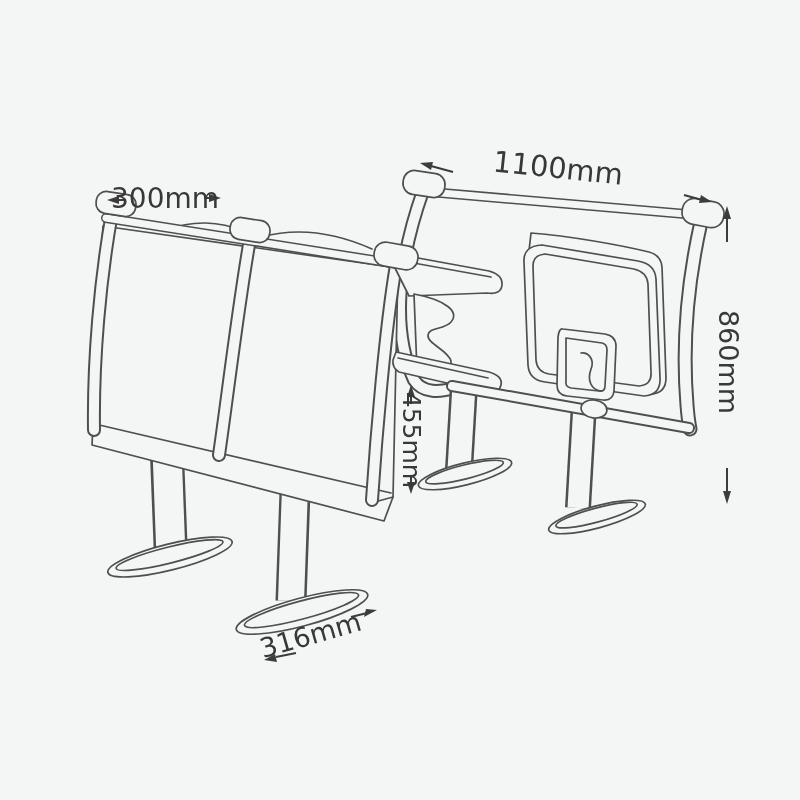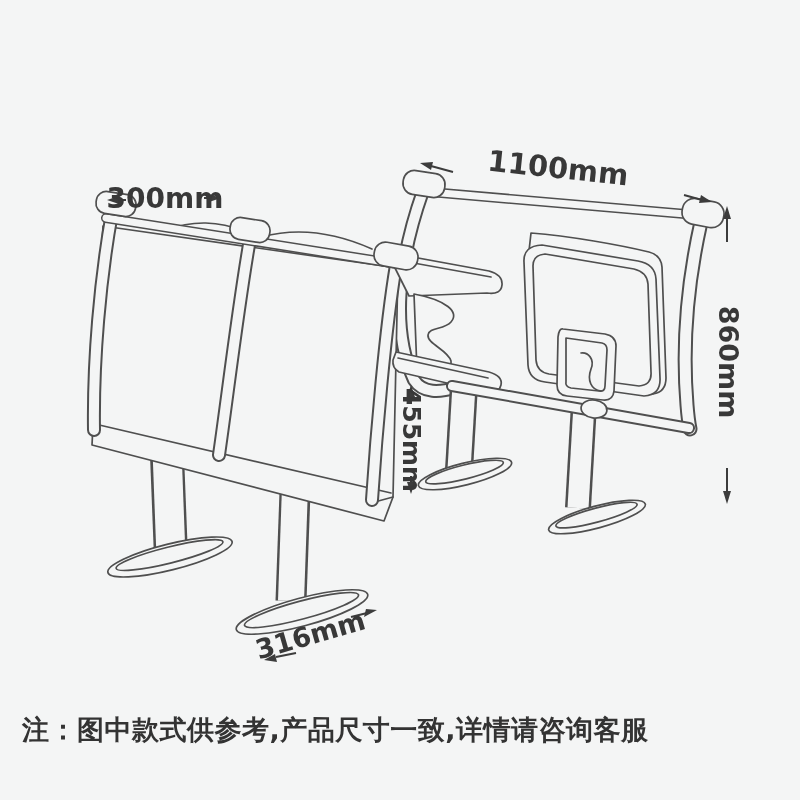--- a/index.html
+++ b/index.html
@@ -6,21 +6,21 @@
     --bg:#f4f5f5;
     --line:#4f4f4f;
     --txt:#333333;
   }
   html,body{margin:0;padding:0;}
   body{
     width:800px;height:800px;background:var(--bg);
     font-family:"DejaVu Sans", sans-serif;
     position:relative;overflow:hidden;
   }
-  .stage{position:absolute;inset:0;font-weight:bold;}
+  .stage{position:absolute;inset:0;}
   svg{display:block;}
   
   .ln{fill:none;stroke:var(--line);stroke-width:1.7;stroke-linejoin:round;stroke-linecap:round;}
   
   .fl{fill:var(--bg);stroke:var(--line);stroke-width:1.7;stroke-linejoin:round;}
   
   .to{fill:none;stroke:var(--line);stroke-linecap:round;}
   .ti{fill:none;stroke:var(--bg);stroke-linecap:round;}
   .tob{fill:none;stroke:var(--line);stroke-linecap:butt;}
   .tib{fill:none;stroke:var(--bg);stroke-linecap:butt;}
@@ -172,14 +172,13 @@
     <g>
       <path class="dim" d="M 296,653 L 276,657"></path>
       <polygon class="ah" points="264,660 277,662 275,654"></polygon>
       <path class="dim" d="M 351,617 L 367,613"></path>
       <polygon class="ah" points="377,610 364,617 366,609"></polygon>
       <text class="dimlabel" x="313" y="644" font-size="27" text-anchor="middle" transform="rotate(-16 313 644)">316mm</text>
     </g>
   </g>
 </svg>
 
-<div class="note">注：图中款式供参考,产品尺寸一致,详情请咨询客服</div>
 </div>
 
 </body></html>

